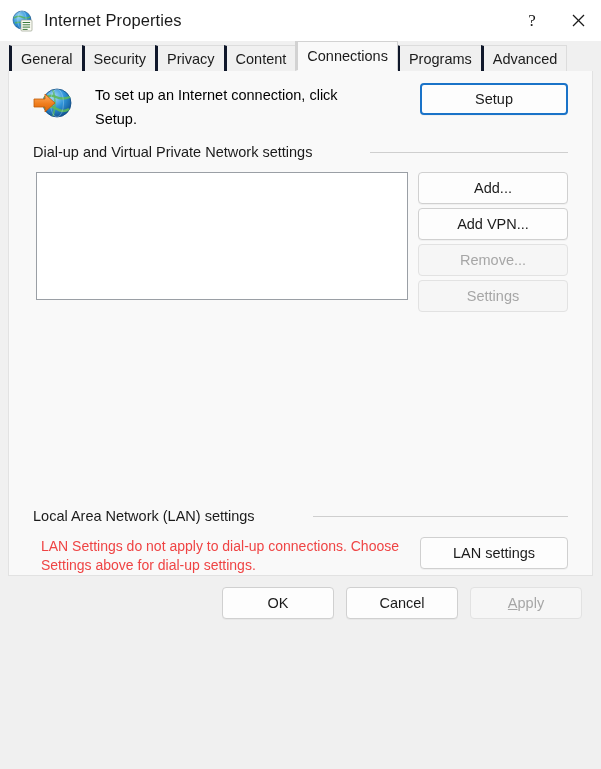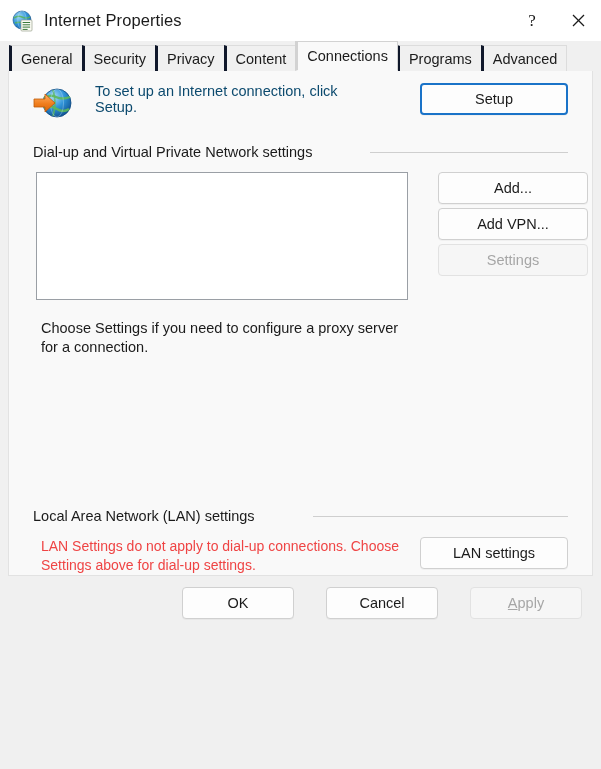--- a/index.html
+++ b/index.html
@@ -136,42 +136,41 @@
   .globe-arrow {
     width: 40px;
     height: 36px;
     position: relative;
     flex: 0 0 auto;
     margin-top: 4px;
   }
   .setup-text {
     margin-left: 22px;
     width: 280px;
-    line-height: 16px;
-    font-size: 14.5px;
-    color: #0c4a6e;
+    line-height: 24px;
+    font-size: 14.5px;
+    color: #000000;
   }
 
   
   .btn {
     box-sizing: border-box;
     background: #fdfdfd;
     border: 1px solid #d0d0d0;
     border-radius: 4px;
     font-family: "Liberation Sans", sans-serif;
     font-size: 14.5px;
     color: #1b1b1b;
     text-align: center;
     cursor: default;
     padding: 12px;
     display: flex;
     align-items: center;
     justify-content: center;
     box-shadow: 0 1px 0 rgba(0,0,0,0.035);
-    margin-left: 20px;
   }
   .btn.focus {
     border: 2px solid #1a73c8;
     background: #fdfdfd;
   }
   .btn.disabled {
     color: #a6a6a6;
     background: #f6f6f6;
     border-color: #e2e2e2;
     box-shadow: none;
@@ -353,25 +352,25 @@
 
     <div class="btn btn-setup focus">Setup</div>
 
     <div class="group-head group-dialup">
       <span class="label">Dial-up and Virtual Private Network settings</span>
       <span class="rule"></span>
     </div>
 
     <div class="listbox"></div>
 
-    <div class="proxy-note">Choose Settings if you need to configure a proxy server for a connection.</div>
 
     <div class="side-buttons">
       <div class="btn">Add...</div>
       <div class="btn">Add VPN...</div>
+      <div class="btn disabled">Remove...</div>
       <div class="btn disabled">Settings</div>
     </div>
 
     <div class="group-head group-lan">
       <span class="label">Local Area Network (LAN) settings</span>
       <span class="rule"></span>
     </div>
 
     <div class="lan-note">LAN Settings do not apply to dial-up connections. Choose Settings above for dial-up settings.</div>
     <div class="btn btn-lan">LAN settings</div>

